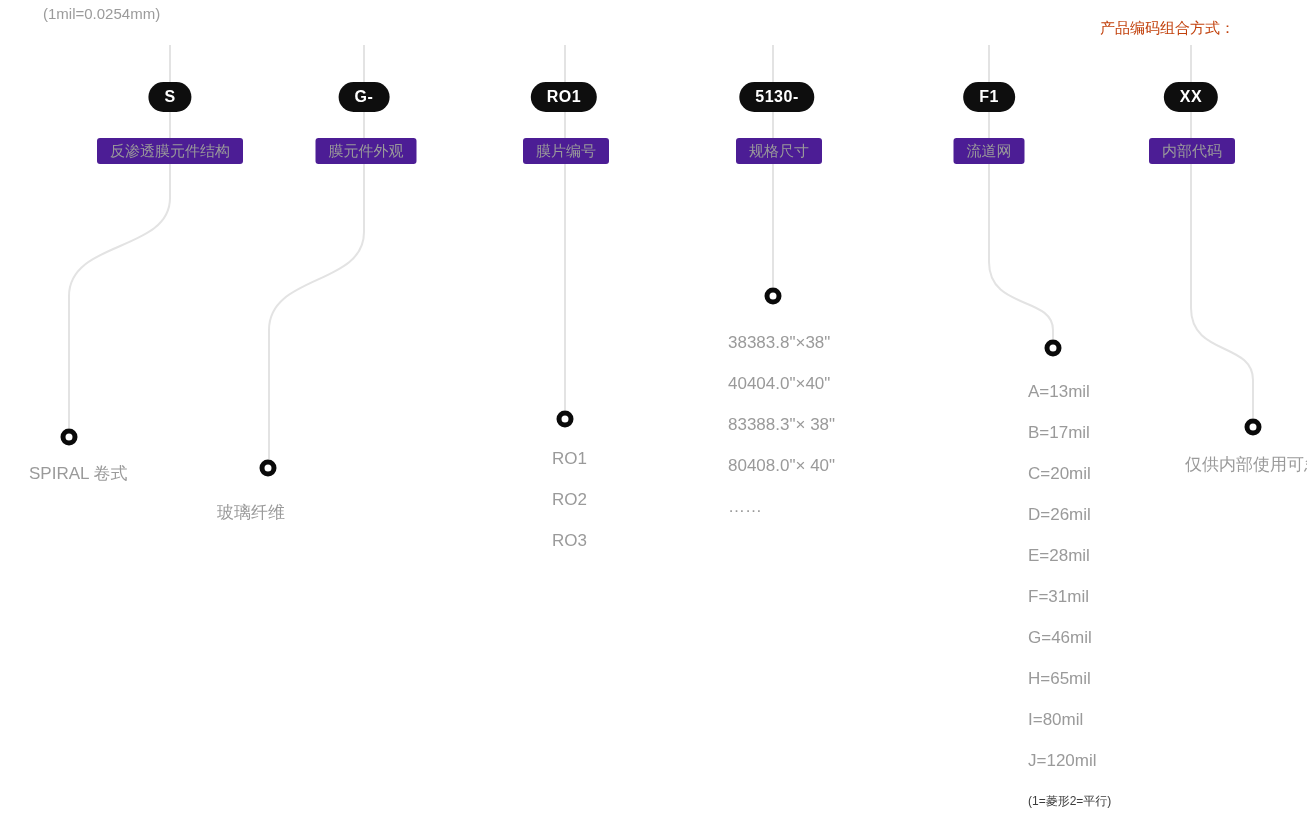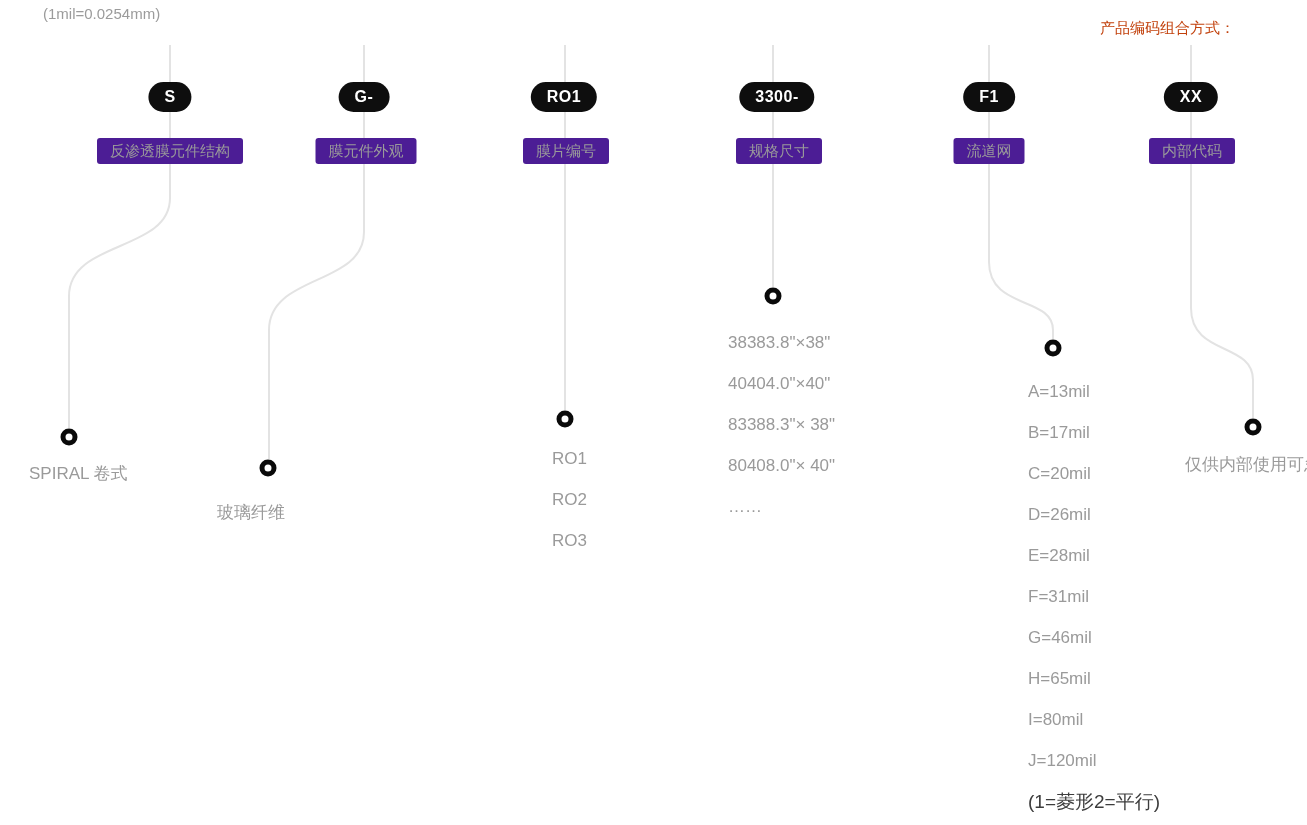--- a/index.html
+++ b/index.html
@@ -31,21 +31,21 @@
     background:#4c1d95;color:#9a9a9a;
     height:26px;line-height:26px;padding:0 13px;
     border-radius:3px;font-size:15px;white-space:nowrap;
   }
   .list{position:absolute;}
   .item{
     font-size:17px;color:#9a9a9a;line-height:41px;
     white-space:nowrap;
   }
   .item-note{
-    font-size:19px;color:#3c3c3c;line-height:41px;
+    font-size:12px;color:#3c3c3c;line-height:41px;
   }
 </style>
 </head>
 <body>
 
 <div id="canvas">
 
   <svg id="wires" width="1307" height="825" viewBox="0 0 1307 825">
     <g fill="none" stroke="#e3e3e3" stroke-width="2">
       <path d="M141 45 L141 198 C141 252 40 240 40 296 L40 428"></path>
@@ -88,21 +88,21 @@
     <div class="pill" style="left:535px">RO1</div>
     <div class="tag" style="left:537px">膜片编号</div>
     <div class="list" style="left:523px;top:438px">
       <div class="item">RO1</div>
       <div class="item">RO2</div>
       <div class="item">RO3</div>
     </div>
   </div>
 
   <div>
-    <div class="pill" style="left:748px">3300-</div>
+    <div class="pill" style="left:748px">5130-</div>
     <div class="tag" style="left:750px">规格尺寸</div>
     <div class="list" style="left:699px;top:322px">
       <div class="item">38383.8"×38"</div>
       <div class="item">40404.0"×40"</div>
       <div class="item">83388.3"× 38"</div>
       <div class="item">80408.0"× 40"</div>
       <div class="item">……</div>
     </div>
   </div>
 

